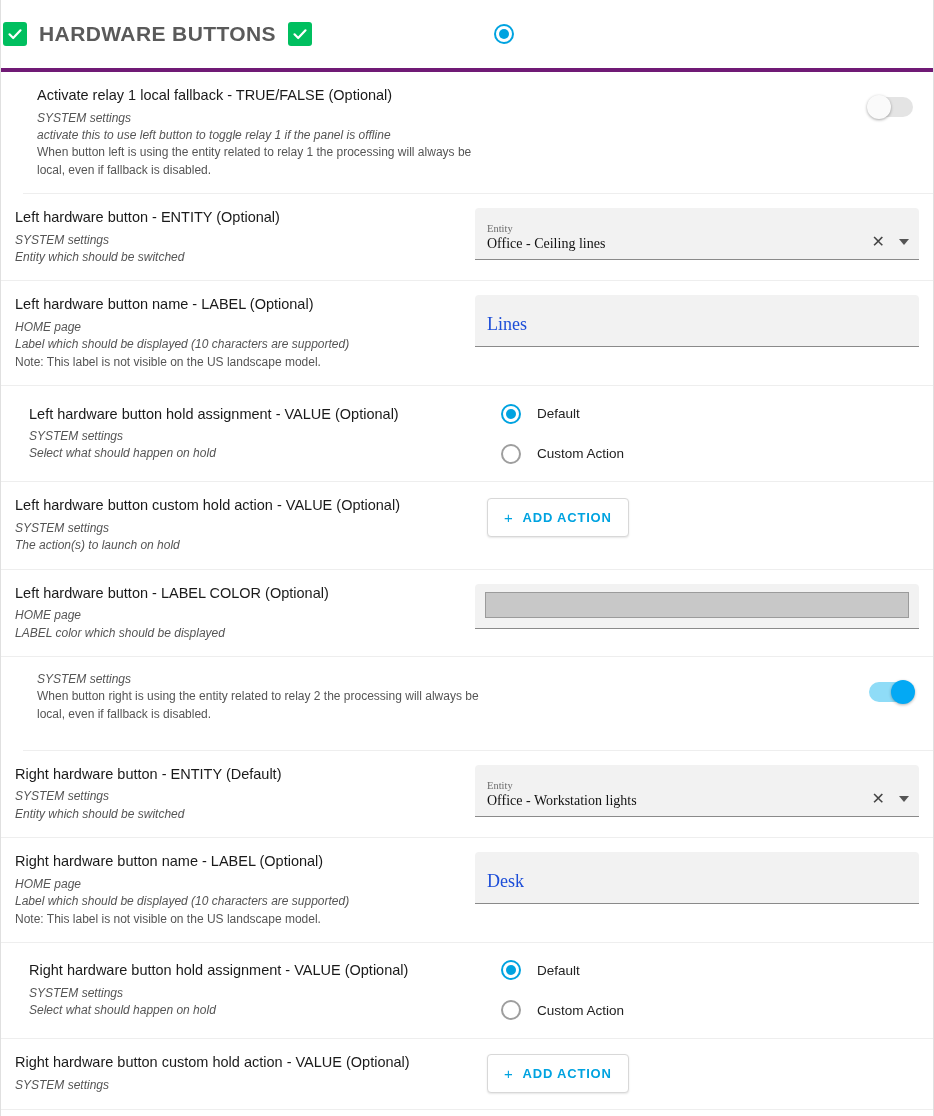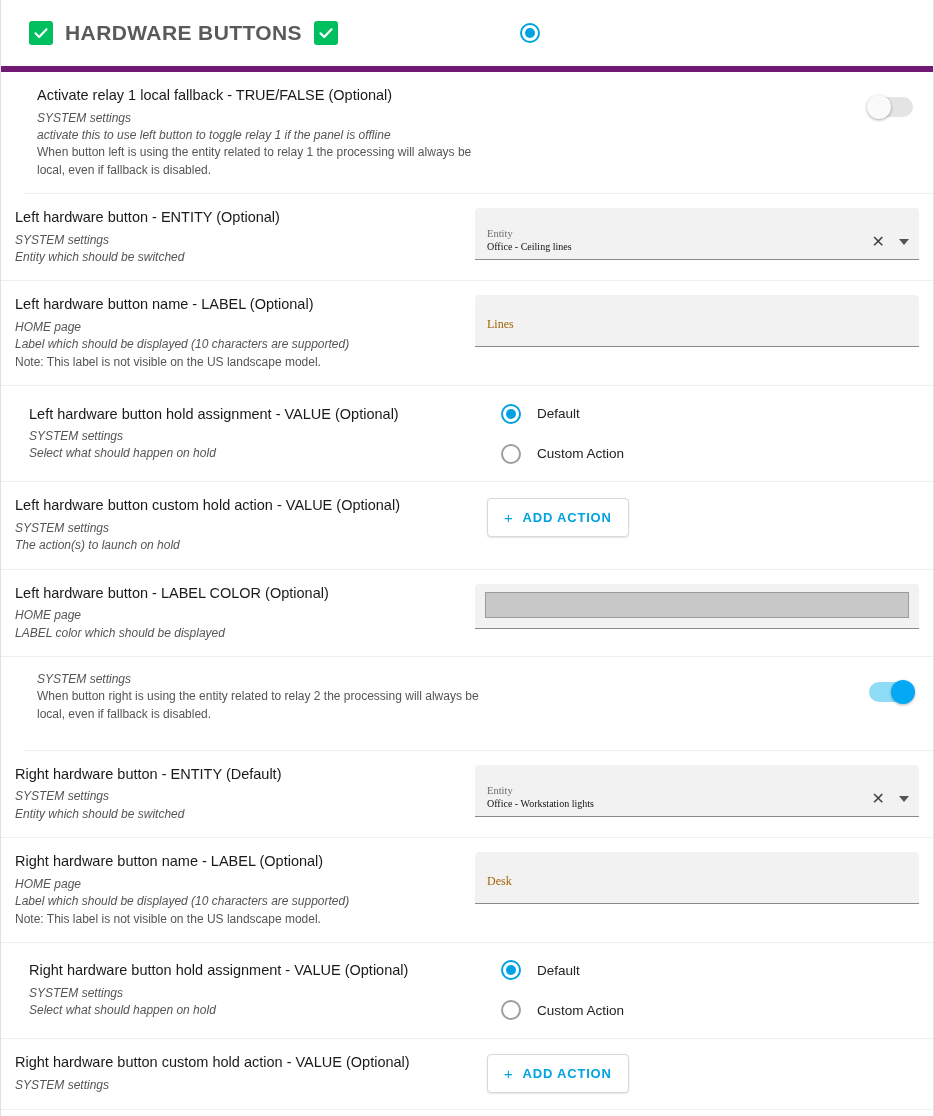--- a/index.html
+++ b/index.html
@@ -17,22 +17,22 @@
     border-bottom: none;
     position: relative;
     overflow: hidden;
   }
 
   
   .header {
     height: 72px;
     display: flex;
     align-items: center;
-    border-bottom: 6px solid #701a75;
-    padding: 0 0 0 28px;
+    border-bottom: 4px solid #701a75;
+    padding: 0 0 0 2px;
   }
   .chk {
     width: 24px; height: 24px;
     background: #00bf5f;
     border-radius: 3px;
     display: inline-flex;
     align-items: center;
     justify-content: center;
     flex: 0 0 auto;
   }
@@ -144,21 +144,21 @@
     min-height: 52px;
     font-family: Liberation Serif, serif;
   }
   .field .fcol { flex: 1 1 auto; }
   .field .flabel {
     font-size: 10.5px;
     color: #6b6b6b;
     margin-bottom: 2px;
   }
   .field .fvalue {
-    font-size: 10px;
+    font-size: 14px;
     color: #111;
   }
   .field .ficons {
     display: flex;
     align-items: center;
     gap: 14px;
     padding-bottom: 2px;
     color: #555;
   }
   .x-icon { font-size: 16px; line-height: 1; color: #444; cursor: pointer; }
@@ -166,21 +166,21 @@
     width: 0; height: 0;
     border-left: 5px solid transparent;
     border-right: 5px solid transparent;
     border-top: 6px solid #555;
   }
   .field.plain-text {
     align-items: center;
     min-height: 52px;
     padding-top: 14px;
   }
-  .field.plain-text .fvalue { font-size: 12px; color: #a16207; }
+  .field.plain-text .fvalue { font-size: 18px; color: #1d4ed8; }
 
   
   .radio-group { display: flex; flex-direction: column; gap: 20px; padding: 2px 0 2px 12px; }
   .radio-opt { display: flex; align-items: center; gap: 16px; }
   .radio-opt .rlabel { font-size: 13.5px; color: #222; }
 
   
   .add-action {
     background: #ffffff;
     border: 1px solid #d8d8d8;

